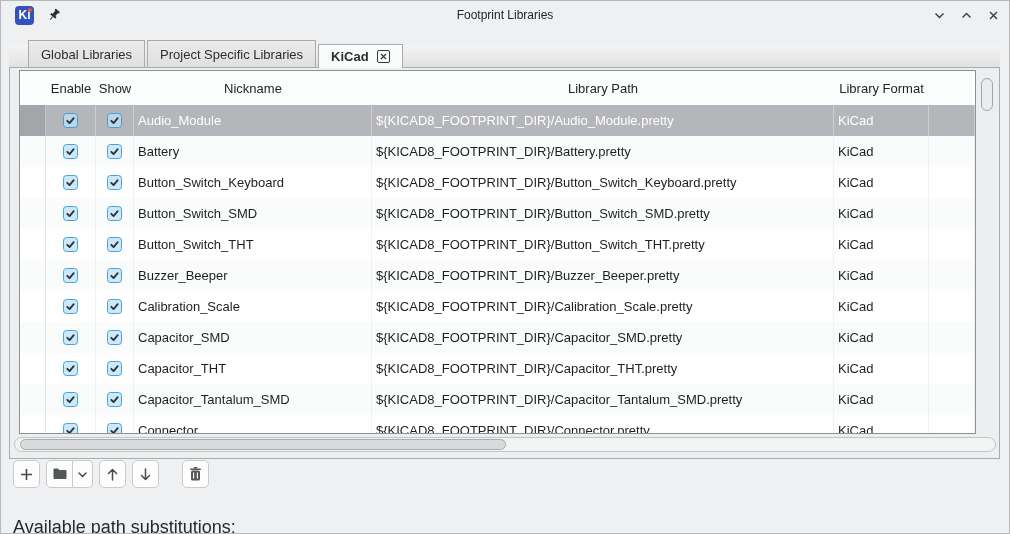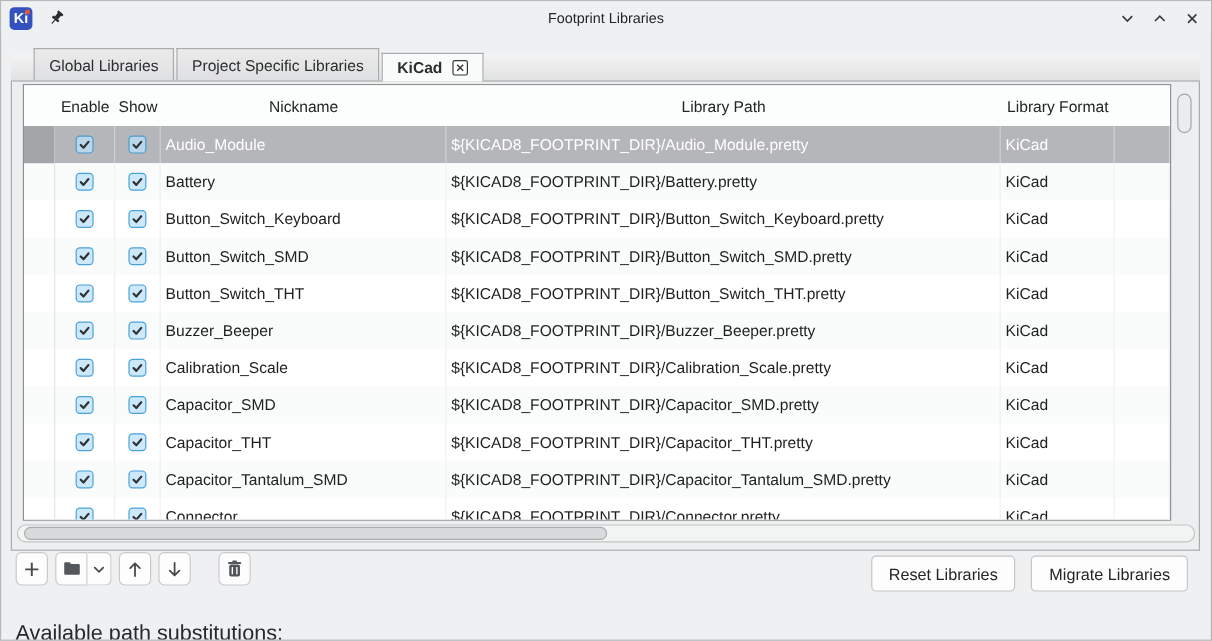--- a/index.html
+++ b/index.html
@@ -7,21 +7,21 @@
   .window {
     position:relative; width:1010px; height:534px; background:#eff0f1;
     overflow:hidden; box-sizing:border-box; border:1px solid #b7b8b9;
   }
   
   .titlebar {
     position:absolute; left:0; top:0; width:100%; height:28px;
     display:flex; align-items:center; background:#eff0f1;
   }
   .app-icon {
-    width:19px; height:19px; margin-left:7px; border-radius:4px;
+    width:19px; height:19px; margin-left:14px; border-radius:4px;
     background:#3352c0; color:#ffffff; font-weight:bold; font-size:12px;
     display:flex; align-items:center; justify-content:center; position:relative;
   }
   .app-icon .dot {
     position:absolute; right:2px; top:2px; width:4px; height:4px;
     border-radius:50%; background:#e8562a;
   }
   .pin { margin-left:12px; width:16px; height:16px; }
   .win-title {
     position:absolute; left:0; right:0; text-align:center;
@@ -467,20 +467,16 @@
     <div class="tool-btn">
       <svg width="15" height="16" viewBox="0 0 15 16">
         <rect x="3" y="4.5" width="9" height="10" rx="1.5" fill="#54575a"></rect>
         <rect x="2" y="2.4" width="11" height="1.5" rx="0.7" fill="#54575a"></rect>
         <rect x="5.6" y="1" width="3.8" height="1.6" rx="0.6" fill="#54575a"></rect>
         <path d="M5.6 6.5 V12.5 M9.4 6.5 V12.5" stroke="#ffffff" stroke-width="1.1"></path>
       </svg>
     </div>
   </div>
 
-  <div class="actions">
-    <button class="action-btn">Reset Libraries</button>
-    <button class="action-btn">Migrate Libraries</button>
-  </div>
 
   <div class="footer-label">Available path substitutions:</div>
 
 </div>
 
 </body></html>

